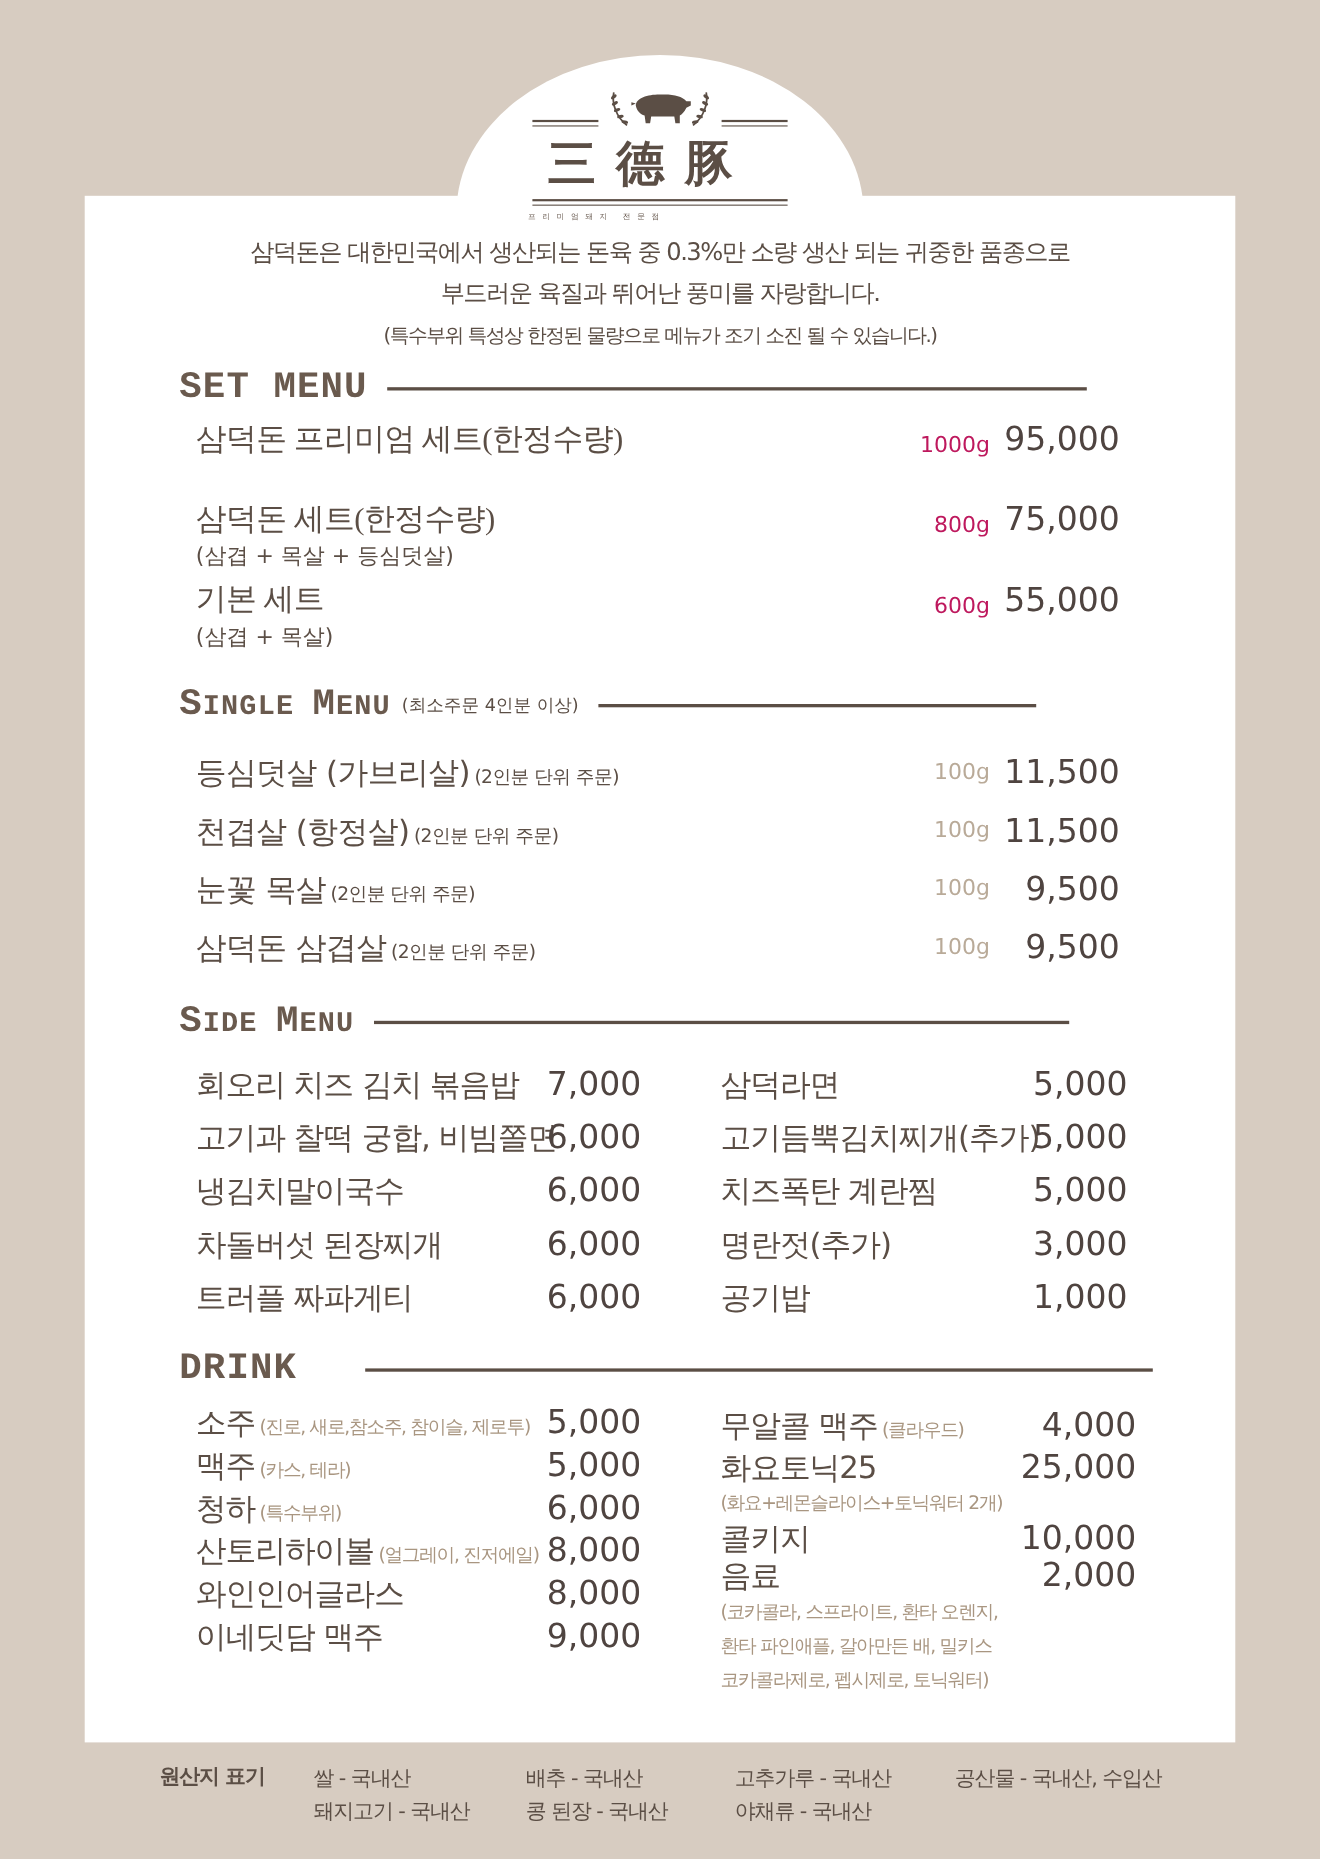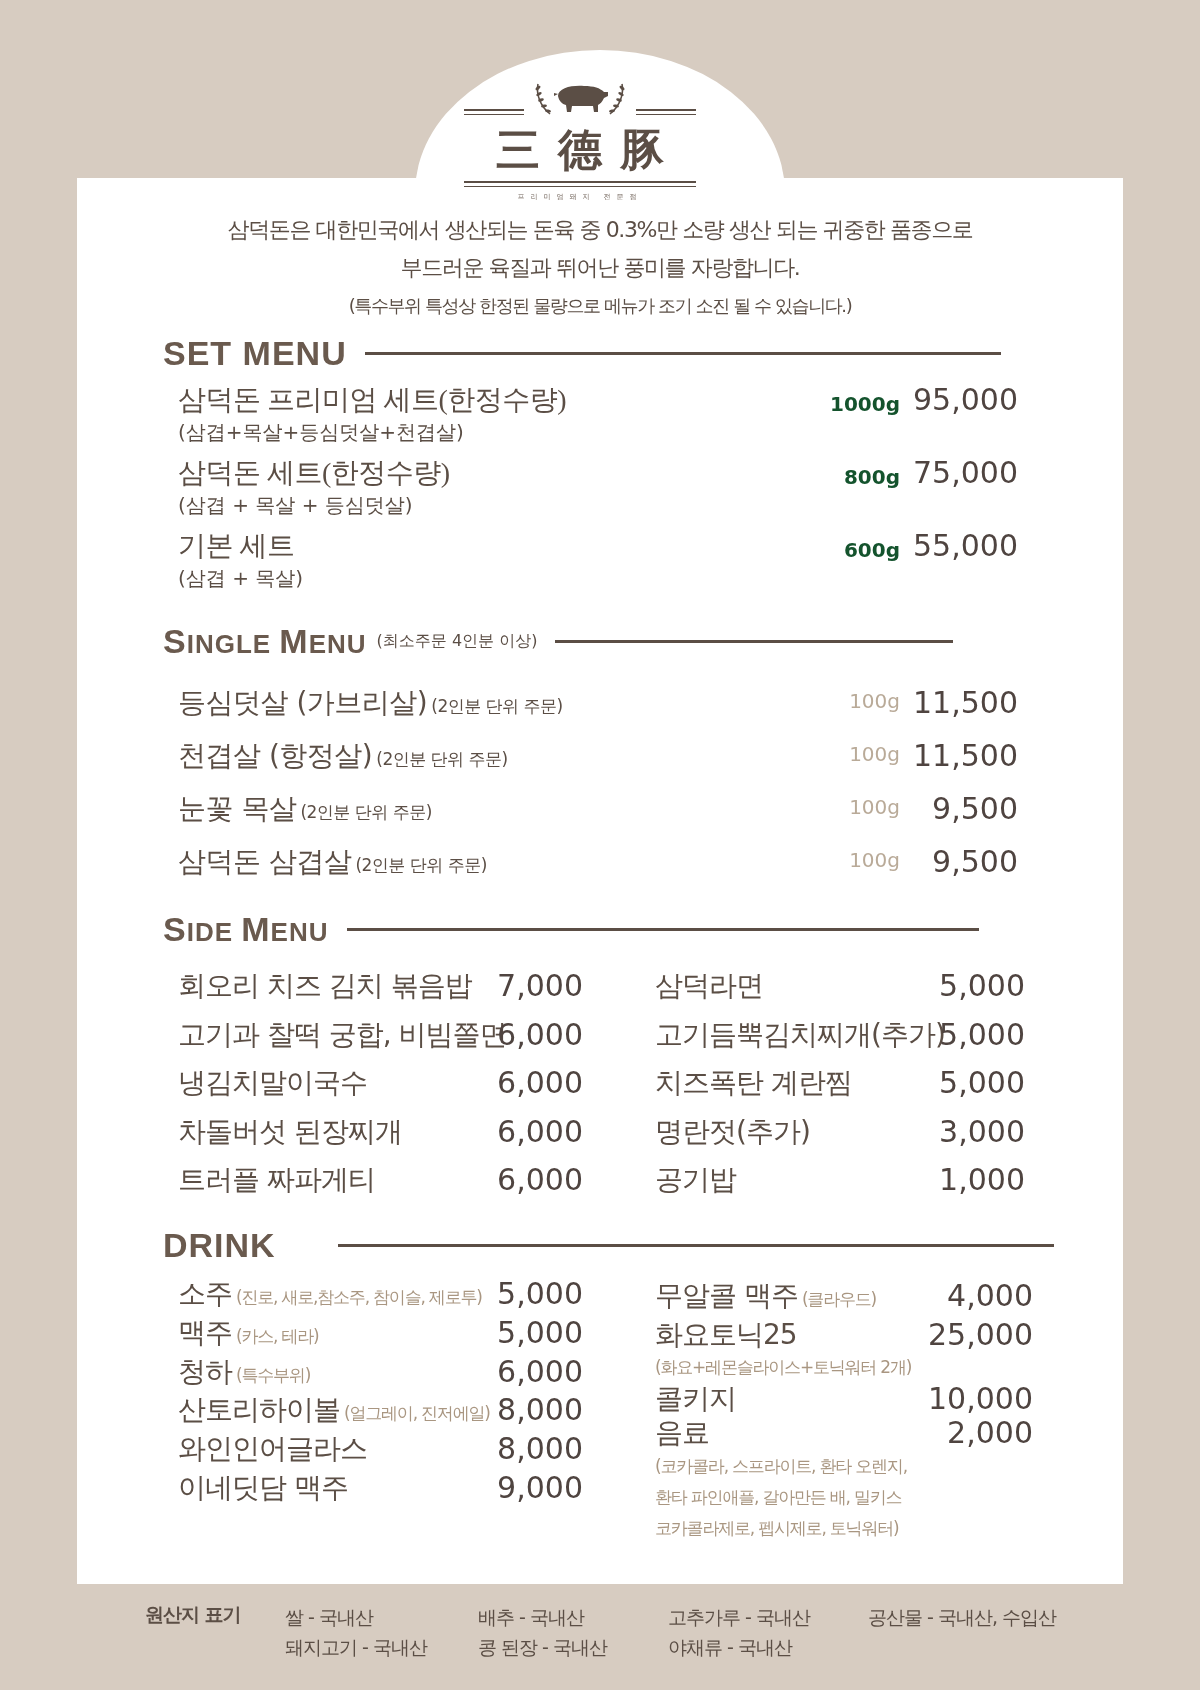--- a/index.html
+++ b/index.html
@@ -18,21 +18,21 @@
     background: #fff;
     border-radius: 50% 50% 0 0 / 55% 55% 0 0;
   }
   .panel {
     position: absolute;
     left: 77px; top: 178px;
     width: 1046px; height: 1406px;
     background: #fff;
   }
   
-  .logo { position: absolute; left: 460px; top: 78px; width: 240px; height: 130px; text-align: center; }
+  .logo { position: absolute; left: 480px; top: 78px; width: 240px; height: 130px; text-align: left; }
   .logo .pig { position: absolute; left: 72px; top: 2px; width: 96px; height: 40px; }
   .logo .rule { position: absolute; height: 6px; border-top: 2px solid #5b4e45; border-bottom: 1px solid #5b4e45; }
   .logo .rule.l { left: 4px; top: 31px; width: 60px; }
   .logo .rule.r { right: 4px; top: 31px; width: 60px; }
   .logo .rule.b { left: 4px; top: 103px; width: 232px; }
   .logo .name {
     position: absolute; left: 0; top: 44px; width: 240px;
     font-family: "DejaVu Sans", sans-serif; font-weight: bold;
     font-size: 44px; letter-spacing: 18px; padding-left: 18px;
     color: #5b4e45; line-height: 56px;
@@ -42,32 +42,32 @@
     font-size: 7px; letter-spacing: 6px; color: #6a5c52;
   }
   
   .intro { position: absolute; left: 77px; top: 212px; width: 1046px; text-align: center; color: #5b4e45; }
   .intro .l1 { font-size: 22px; line-height: 36px; letter-spacing: -1.4px; }
   .intro .l2 { font-size: 22px; line-height: 40px; letter-spacing: -1.4px; }
   .intro .l3 { font-size: 18px; line-height: 36px; letter-spacing: -1.4px; }
   
   .sec-head { position: absolute; left: 163px; display: flex; align-items: center; }
   .sec-title {
-    font-family: Liberation Sans, sans-serif; font-weight: bold;
+    font-family: Liberation Mono, monospace; font-weight: bold;
     font-size: 34px; color: #6a5a4e; letter-spacing: 1px;
     white-space: nowrap;
   }
   .sec-title .sc { font-size: 26px; text-align: right; }
   .sec-note { font-size: 16px; color: #5b4e45; margin-left: 10px; white-space: nowrap; }
   .sec-line { height: 3px; background: #5b4e45; margin-left: 18px; }
   
   .set-item { position: absolute; left: 178px; width: 860px; }
   .set-item .nm { font-size: 28px; line-height: 36px; color: #5b4e45; letter-spacing: -0.5px; font-family: Liberation Serif, serif; }
   .set-item .sub { font-size: 20px; line-height: 28px; color: #5b4e45; }
-  .set-item .wt { position: absolute; right: 138px; top: 10px; font-size: 20px; color: #14532d; font-weight: bold; }
+  .set-item .wt { position: absolute; right: 138px; top: 10px; font-size: 20px; color: #be185d; }
   .set-item .pr { position: absolute; right: 20px; top: 0; font-size: 30px; color: #4f4440; }
   
   .single-item { position: absolute; left: 178px; width: 860px; height: 40px; }
   .single-item .nm { font-size: 28px; line-height: 40px; color: #5b4e45; letter-spacing: -0.5px; }
   .single-item .note { font-size: 17px; color: #5b4e45; margin-left: 4px; }
   .single-item .wt { position: absolute; right: 138px; top: 6px; font-size: 20px; color: #b9aa98; }
   .single-item .pr { position: absolute; right: 20px; top: 2px; font-size: 30px; color: #4f4440; }
   
   .col { position: absolute; }
   .row { position: relative; height: 48.5px; }
@@ -124,21 +124,20 @@
   <div class="l3">(특수부위 특성상 한정된 물량으로 메뉴가 조기 소진 될 수 있습니다.)</div>
 </div>
 
 <div class="sec-head" style="top:334px;">
   <div class="sec-title"><span>S</span><span>ET MENU</span></div>
   <div class="sec-line" style="width:636px;"></div>
 </div>
 
 <div class="set-item" style="top:382px;">
   <div class="nm">삼덕돈 프리미엄 세트(한정수량)</div>
-  <div class="sub">(삼겹+목살+등심덧살+천겹살)</div>
   <div class="wt">1000g</div>
   <div class="pr">95,000</div>
 </div>
 <div class="set-item" style="top:455px;">
   <div class="nm">삼덕돈 세트(한정수량)</div>
   <div class="sub">(삼겹 + 목살 + 등심덧살)</div>
   <div class="wt">800g</div>
   <div class="pr">75,000</div>
 </div>
 <div class="set-item" style="top:528px;">

